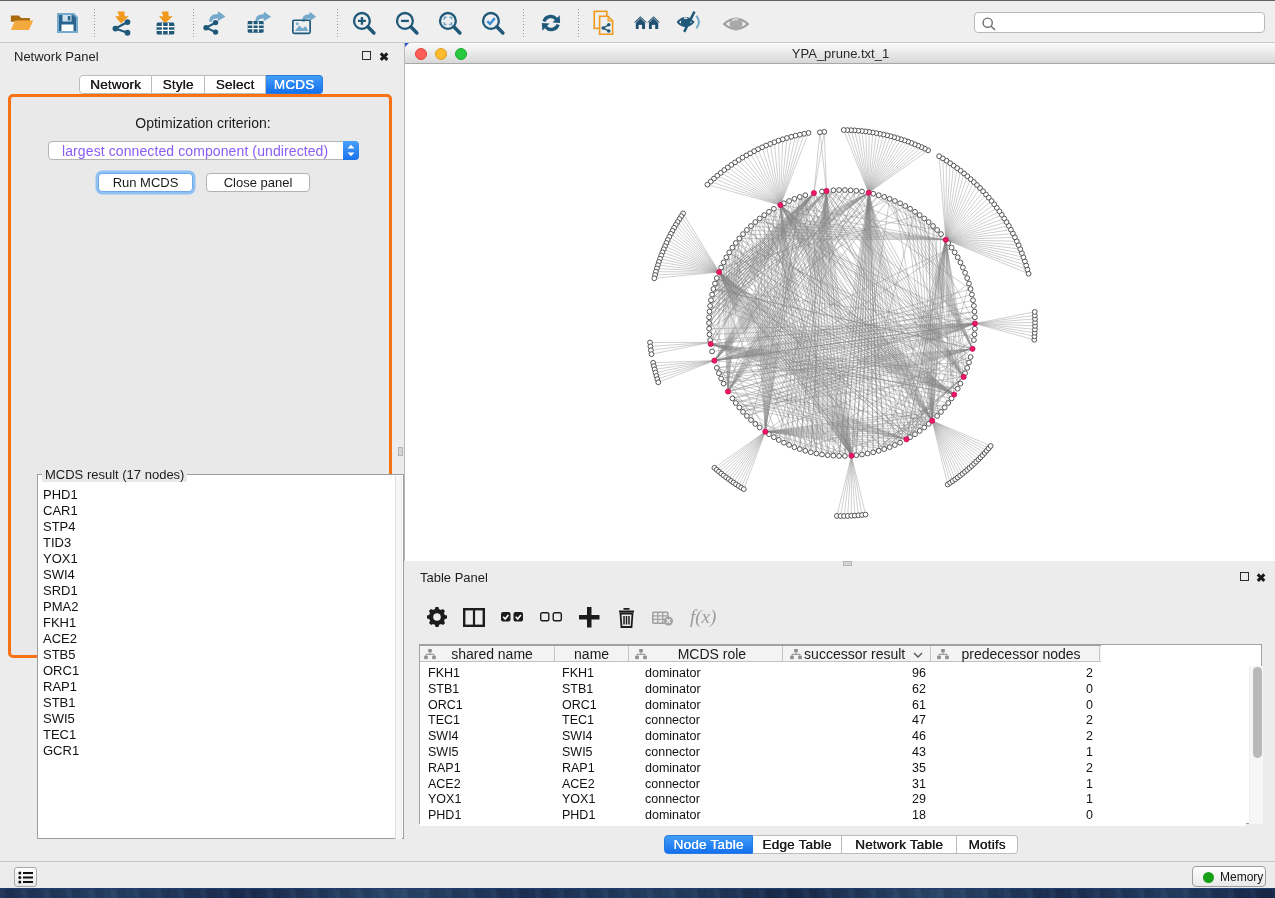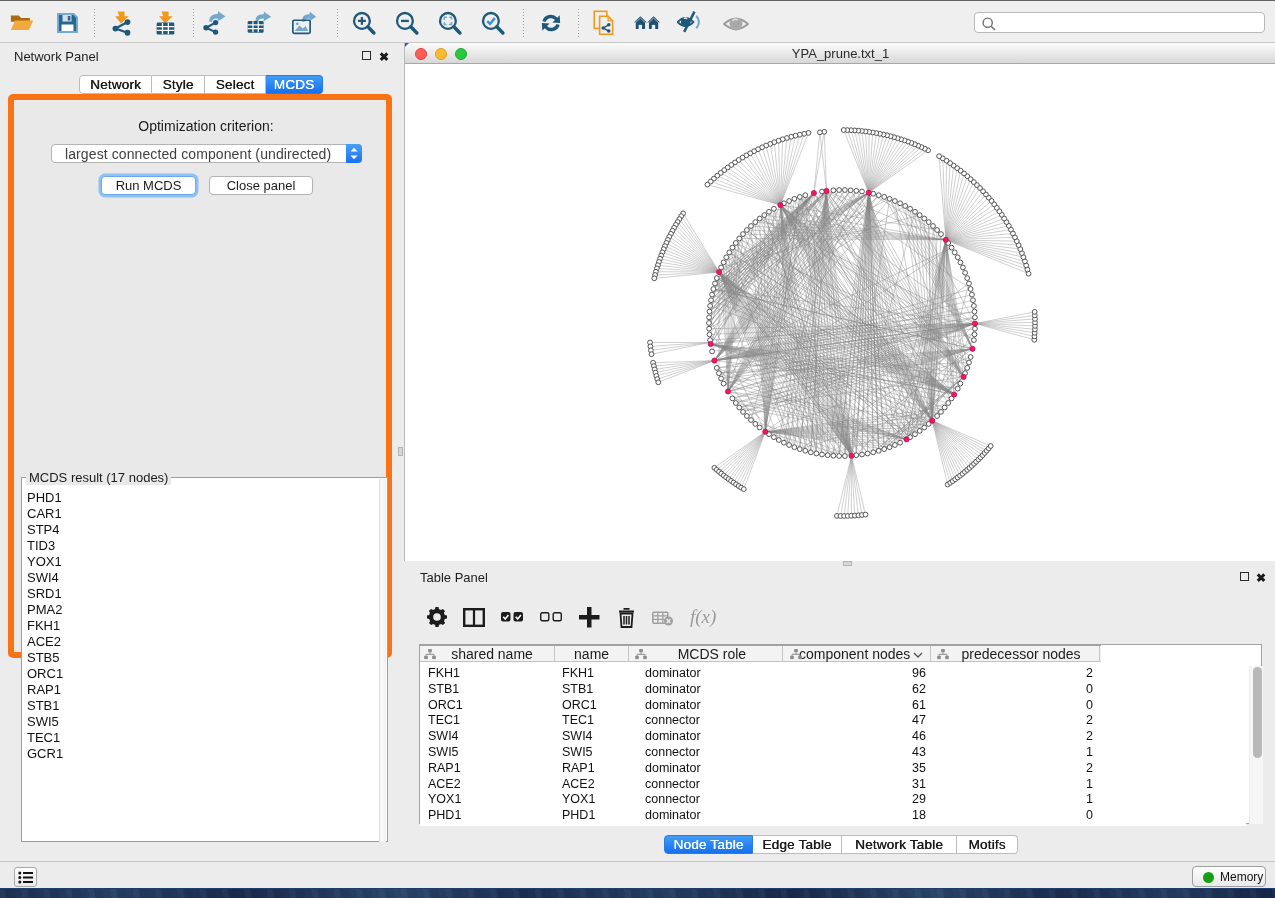--- a/index.html
+++ b/index.html
@@ -14,29 +14,29 @@
 
 #cpanel { position:absolute; left:0; top:42px; width:398px; height:818px; background:#ececec; }
 #cp-title { position:absolute; left:14px; top:6px; font-size:13px; color:#1d1d1d; }
 .wbtn-sq { position:absolute; width:9px; height:9px; border:1.5px solid #2b2b2b; }
 .wbtn-x { position:absolute; font-size:12px; font-weight:bold; color:#1a1a1a; line-height:10px; }
 #cp-tabs { position:absolute; left:79px; top:32px; height:19px; }
 .tabseg { float:left; height:19px; line-height:18px; font-size:13.5px; font-weight:400; letter-spacing:0.2px; text-shadow:0.4px 0 0 currentColor; color:#1b1b1b; text-align:center; background:#fff; border:1px solid #bcbcbc; border-left:none; }
 .tabseg.first { border-left:1px solid #bcbcbc; border-radius:4px 0 0 4px; }
 .tabseg.last { border-radius:0 4px 4px 0; }
 .tabseg.sel { background:linear-gradient(#419df7,#1470ee); color:#fff; border-color:#2a7de0; }
-#cp-inner { position:absolute; left:8px; top:51px; width:384px; height:564px; background:#e9e9e9; border:6px solid #f97316; border-radius:5px; }
+#cp-inner { position:absolute; left:8px; top:51px; width:384px; height:564px; background:#e9e9e9; border:3px solid #f97316; border-radius:5px; }
 #opt-label { position:absolute; left:0; top:18px; width:384px; text-align:center; font-size:14px; color:#1b1b1b; }
 #dropdown { position:absolute; left:37px; top:44px; width:311px; height:19px; background:#fff; border:1px solid #b4b4b4; border-radius:4px; }
-#dropdown .dtext { position:absolute; left:13px; top:1px; font-size:14px; letter-spacing:0.1px; color:#404040; }
+#dropdown .dtext { position:absolute; left:13px; top:1px; font-size:14px; letter-spacing:0.1px; color:#8b5cf6; }
 #dd-btn { position:absolute; right:-1px; top:-1px; width:16px; height:19px; background:linear-gradient(#47a0f8,#1b72ef); border-radius:0 4px 4px 0; }
 .btn { position:absolute; height:19px; background:#fff; border:1px solid #b2b2b2; border-radius:4px; font-size:13px; color:#1b1b1b; text-align:center; line-height:17px; }
 #btn-run { left:87px; top:76px; width:95px; box-shadow:0 0 0 2.5px #8fc1f2; border-color:#6da8e8; }
 #btn-close { left:195px; top:76px; width:104px; }
-#mcds-box { position:absolute; left:7px; top:377px; width:367px; height:365px; background:#fff; border:1px solid #9d9d9d;padding-left:48px; }
+#mcds-box { position:absolute; left:26px; top:377px; width:367px; height:365px; background:#fff; border:1px solid #9d9d9d;padding-left:48px; }
 #mcds-legend { position:absolute; left:4px; top:-8px; background:#e9e9e9; padding:0 3px; font-size:13px; color:#1b1b1b; }
 #mcds-list { position:absolute; left:5px; top:12px; font-size:13px; color:#111; line-height:16px; }
 #mcds-sb { position:absolute; right:1px; top:1px; width:7px; height:363px; background:#f7f7f7; border-left:1px solid #dedede; border-right:1px solid #ececec; }
 
 #netwin { position:absolute; left:404px; top:42px; width:871px; height:518px; background:#fff; border-left:1px solid #b9b9b9; }
 #net-tbar { position:absolute; left:0; top:0; width:871px; height:21px; background:linear-gradient(#fbfbfb,#d8d8d8); border-bottom:1px solid #a8a8a8; }
 .tl { position:absolute; top:4.5px; width:12px; height:12px; border-radius:50%; }
 #net-title { position:absolute; left:0; top:3px; width:871px; text-align:center; font-size:13px; color:#2a2a2a; }
 
 #tpanel { position:absolute; left:404px; top:566px; width:871px; height:294px; background:#ececec; }
@@ -589,21 +589,21 @@
             <rect x="4.2" y="0" width="3.6" height="3.3" fill="#8d8d8d"></rect>
             <rect x="0.2" y="6.8" width="3.6" height="3.3" fill="#8d8d8d"></rect>
             <rect x="8.2" y="6.8" width="3.6" height="3.3" fill="#8d8d8d"></rect>
             <path d="M6 3.3 v2 M2 6.8 v-1.5 h8 v1.5" stroke="#8d8d8d" stroke-width="1" fill="none"></path>
           </svg><span style="margin-left:12px">MCDS role</span></div>
         <div class="hcol" style="left:363.7px;width:147px"><svg width="12" height="11" viewBox="0 0 12 11" style="position:absolute;top:3px;left:6px">
             <rect x="4.2" y="0" width="3.6" height="3.3" fill="#8d8d8d"></rect>
             <rect x="0.2" y="6.8" width="3.6" height="3.3" fill="#8d8d8d"></rect>
             <rect x="8.2" y="6.8" width="3.6" height="3.3" fill="#8d8d8d"></rect>
             <path d="M6 3.3 v2 M2 6.8 v-1.5 h8 v1.5" stroke="#8d8d8d" stroke-width="1" fill="none"></path>
-          </svg><span style="margin-left:-4px">component nodes</span><svg width="10" height="6" viewBox="0 0 10 6" style="position:absolute;top:6px;left:129px">
+          </svg><span style="margin-left:-4px">successor result</span><svg width="10" height="6" viewBox="0 0 10 6" style="position:absolute;top:6px;left:129px">
             <path d="M1 1 l4 4 4-4" stroke="#555" stroke-width="1.4" fill="none"></path>
           </svg></div>
         <div class="hcol" style="left:511.1px;width:169px"><svg width="12" height="11" viewBox="0 0 12 11" style="position:absolute;top:3px;left:6px">
             <rect x="4.2" y="0" width="3.6" height="3.3" fill="#8d8d8d"></rect>
             <rect x="0.2" y="6.8" width="3.6" height="3.3" fill="#8d8d8d"></rect>
             <rect x="8.2" y="6.8" width="3.6" height="3.3" fill="#8d8d8d"></rect>
             <path d="M6 3.3 v2 M2 6.8 v-1.5 h8 v1.5" stroke="#8d8d8d" stroke-width="1" fill="none"></path>
           </svg><span style="margin-left:12px">predecessor nodes</span></div>
       </div>
     <div id="tbody">

